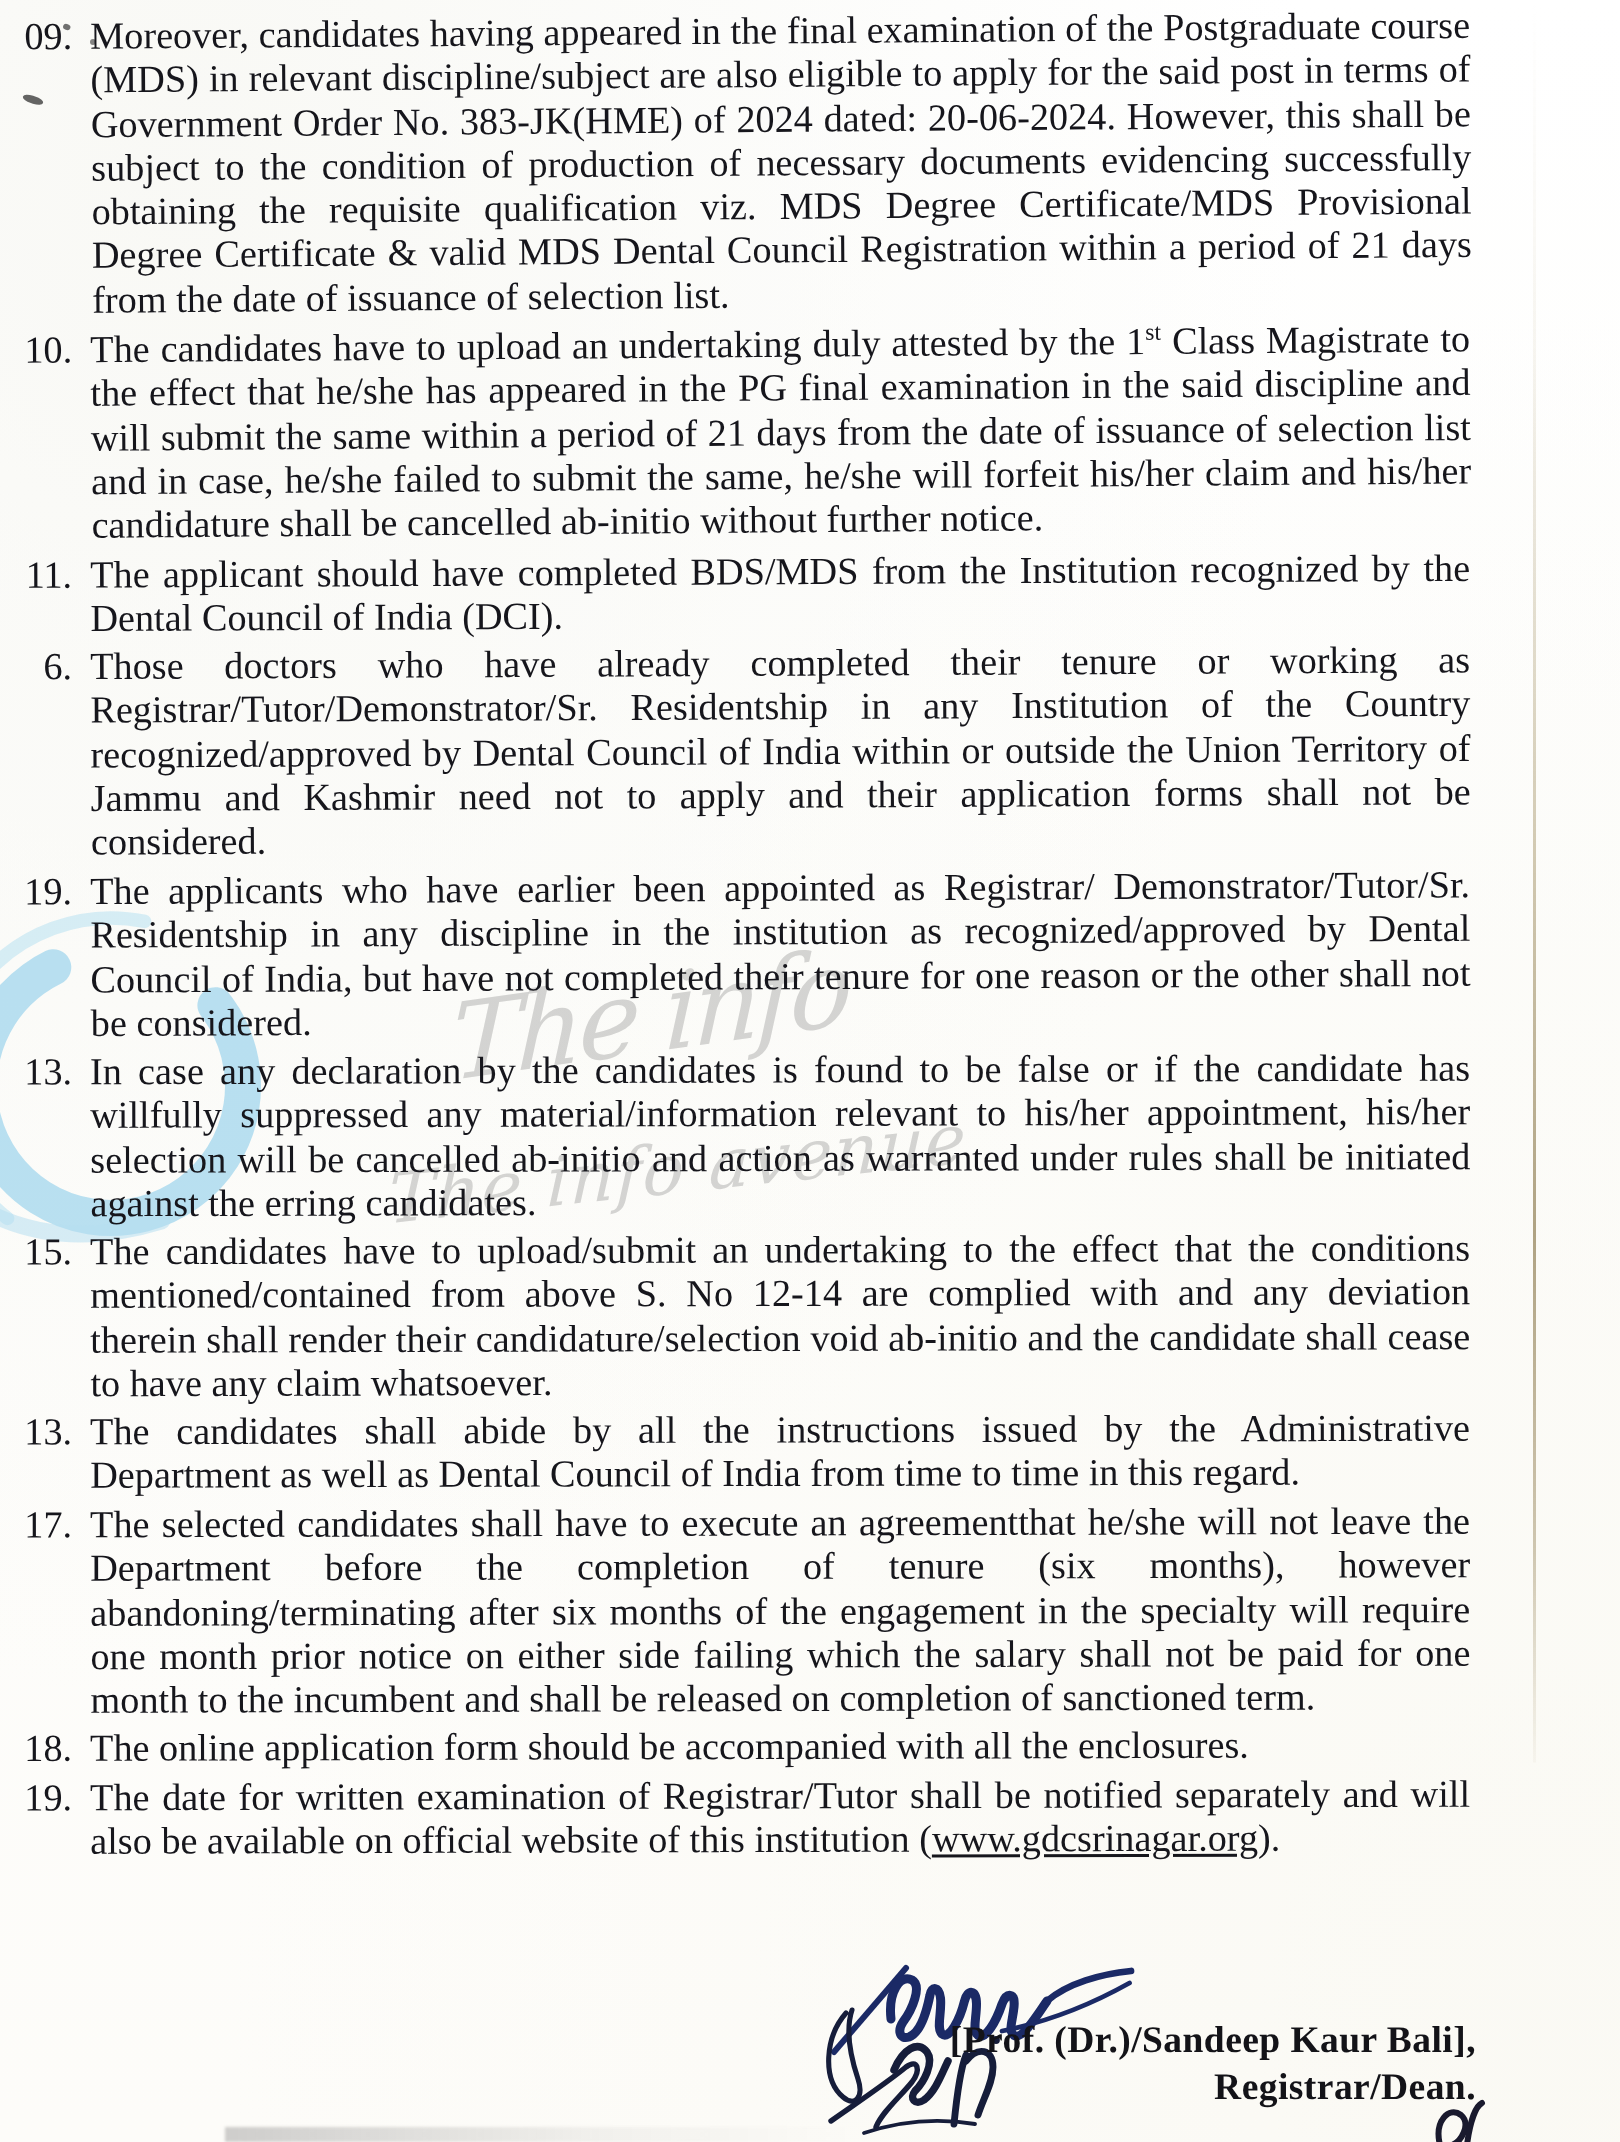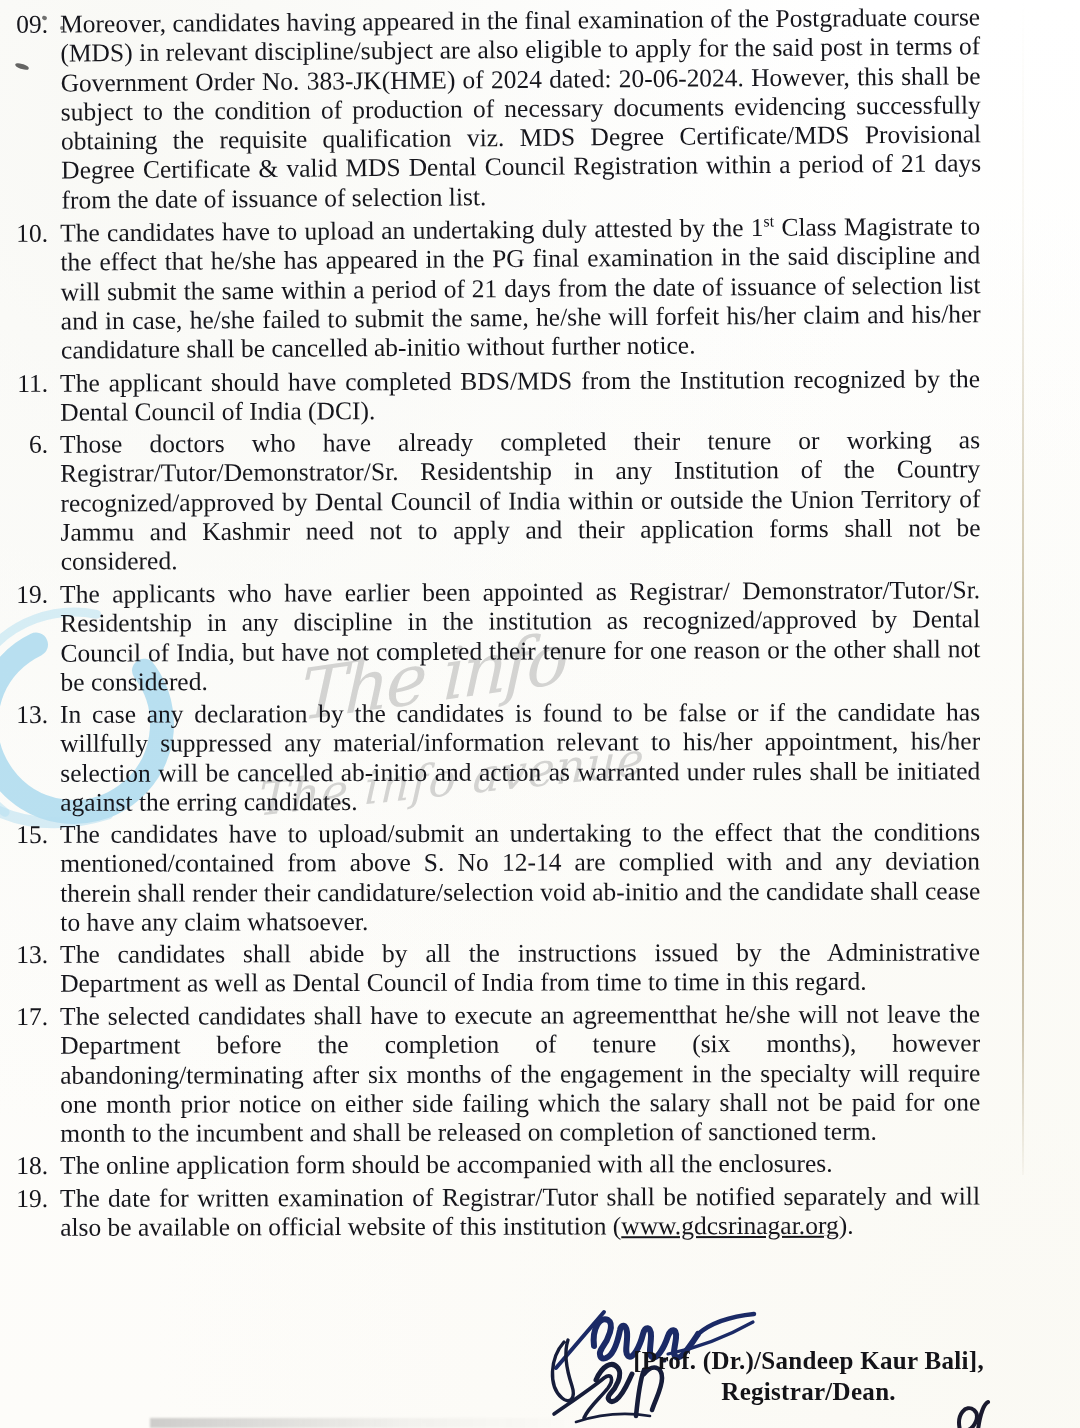--- a/index.html
+++ b/index.html
@@ -127,21 +127,21 @@
   
   .skew-a { transform: rotate(-0.45deg); transform-origin: left top; }
   .skew-b { transform: rotate(-0.28deg); transform-origin: left top; }
   .skew-c { transform: rotate(-0.15deg); transform-origin: left top; }
 
   
   .sign-block {
     position: absolute;
     right: 96px;
     top: 1345px;
-    text-align: center;
+    text-align: right;
     font-family: "Liberation Serif", "DejaVu Serif", serif;
     font-weight: bold;
     font-size: 25px;
     line-height: 31px;
     letter-spacing: 0.3px;
     color: #131318;
   }
 
   .sig-ink {
     position: absolute;

